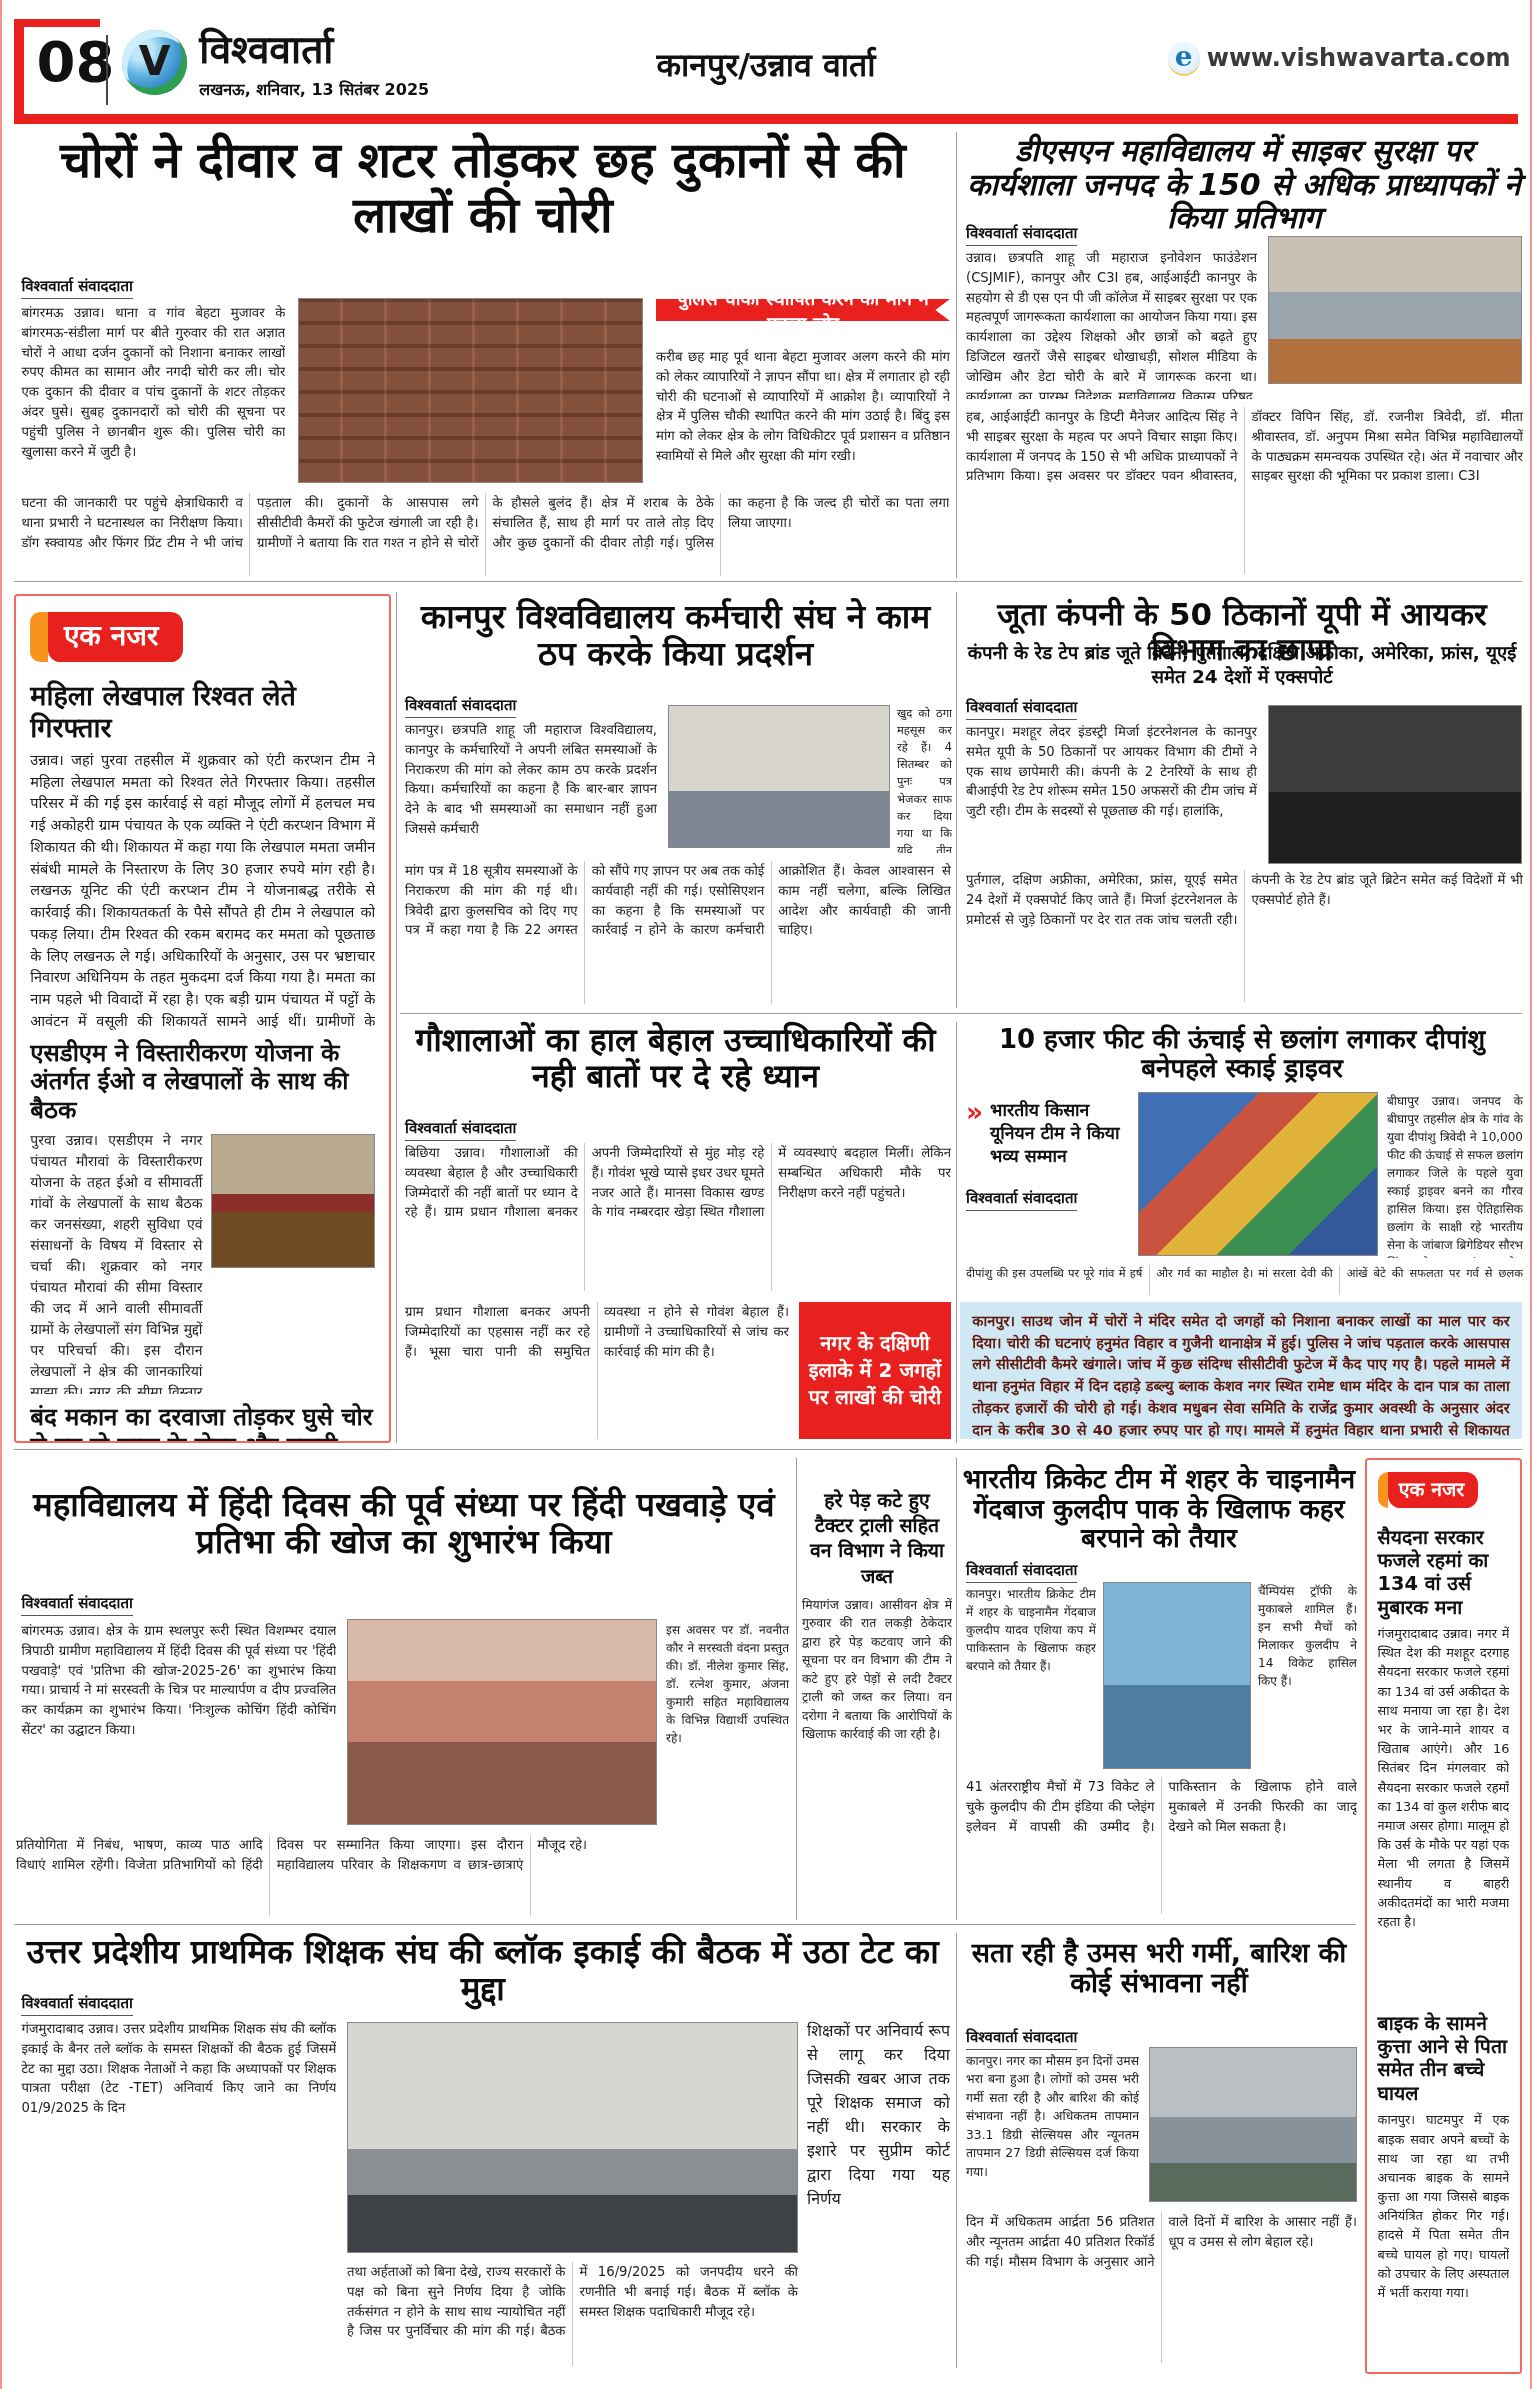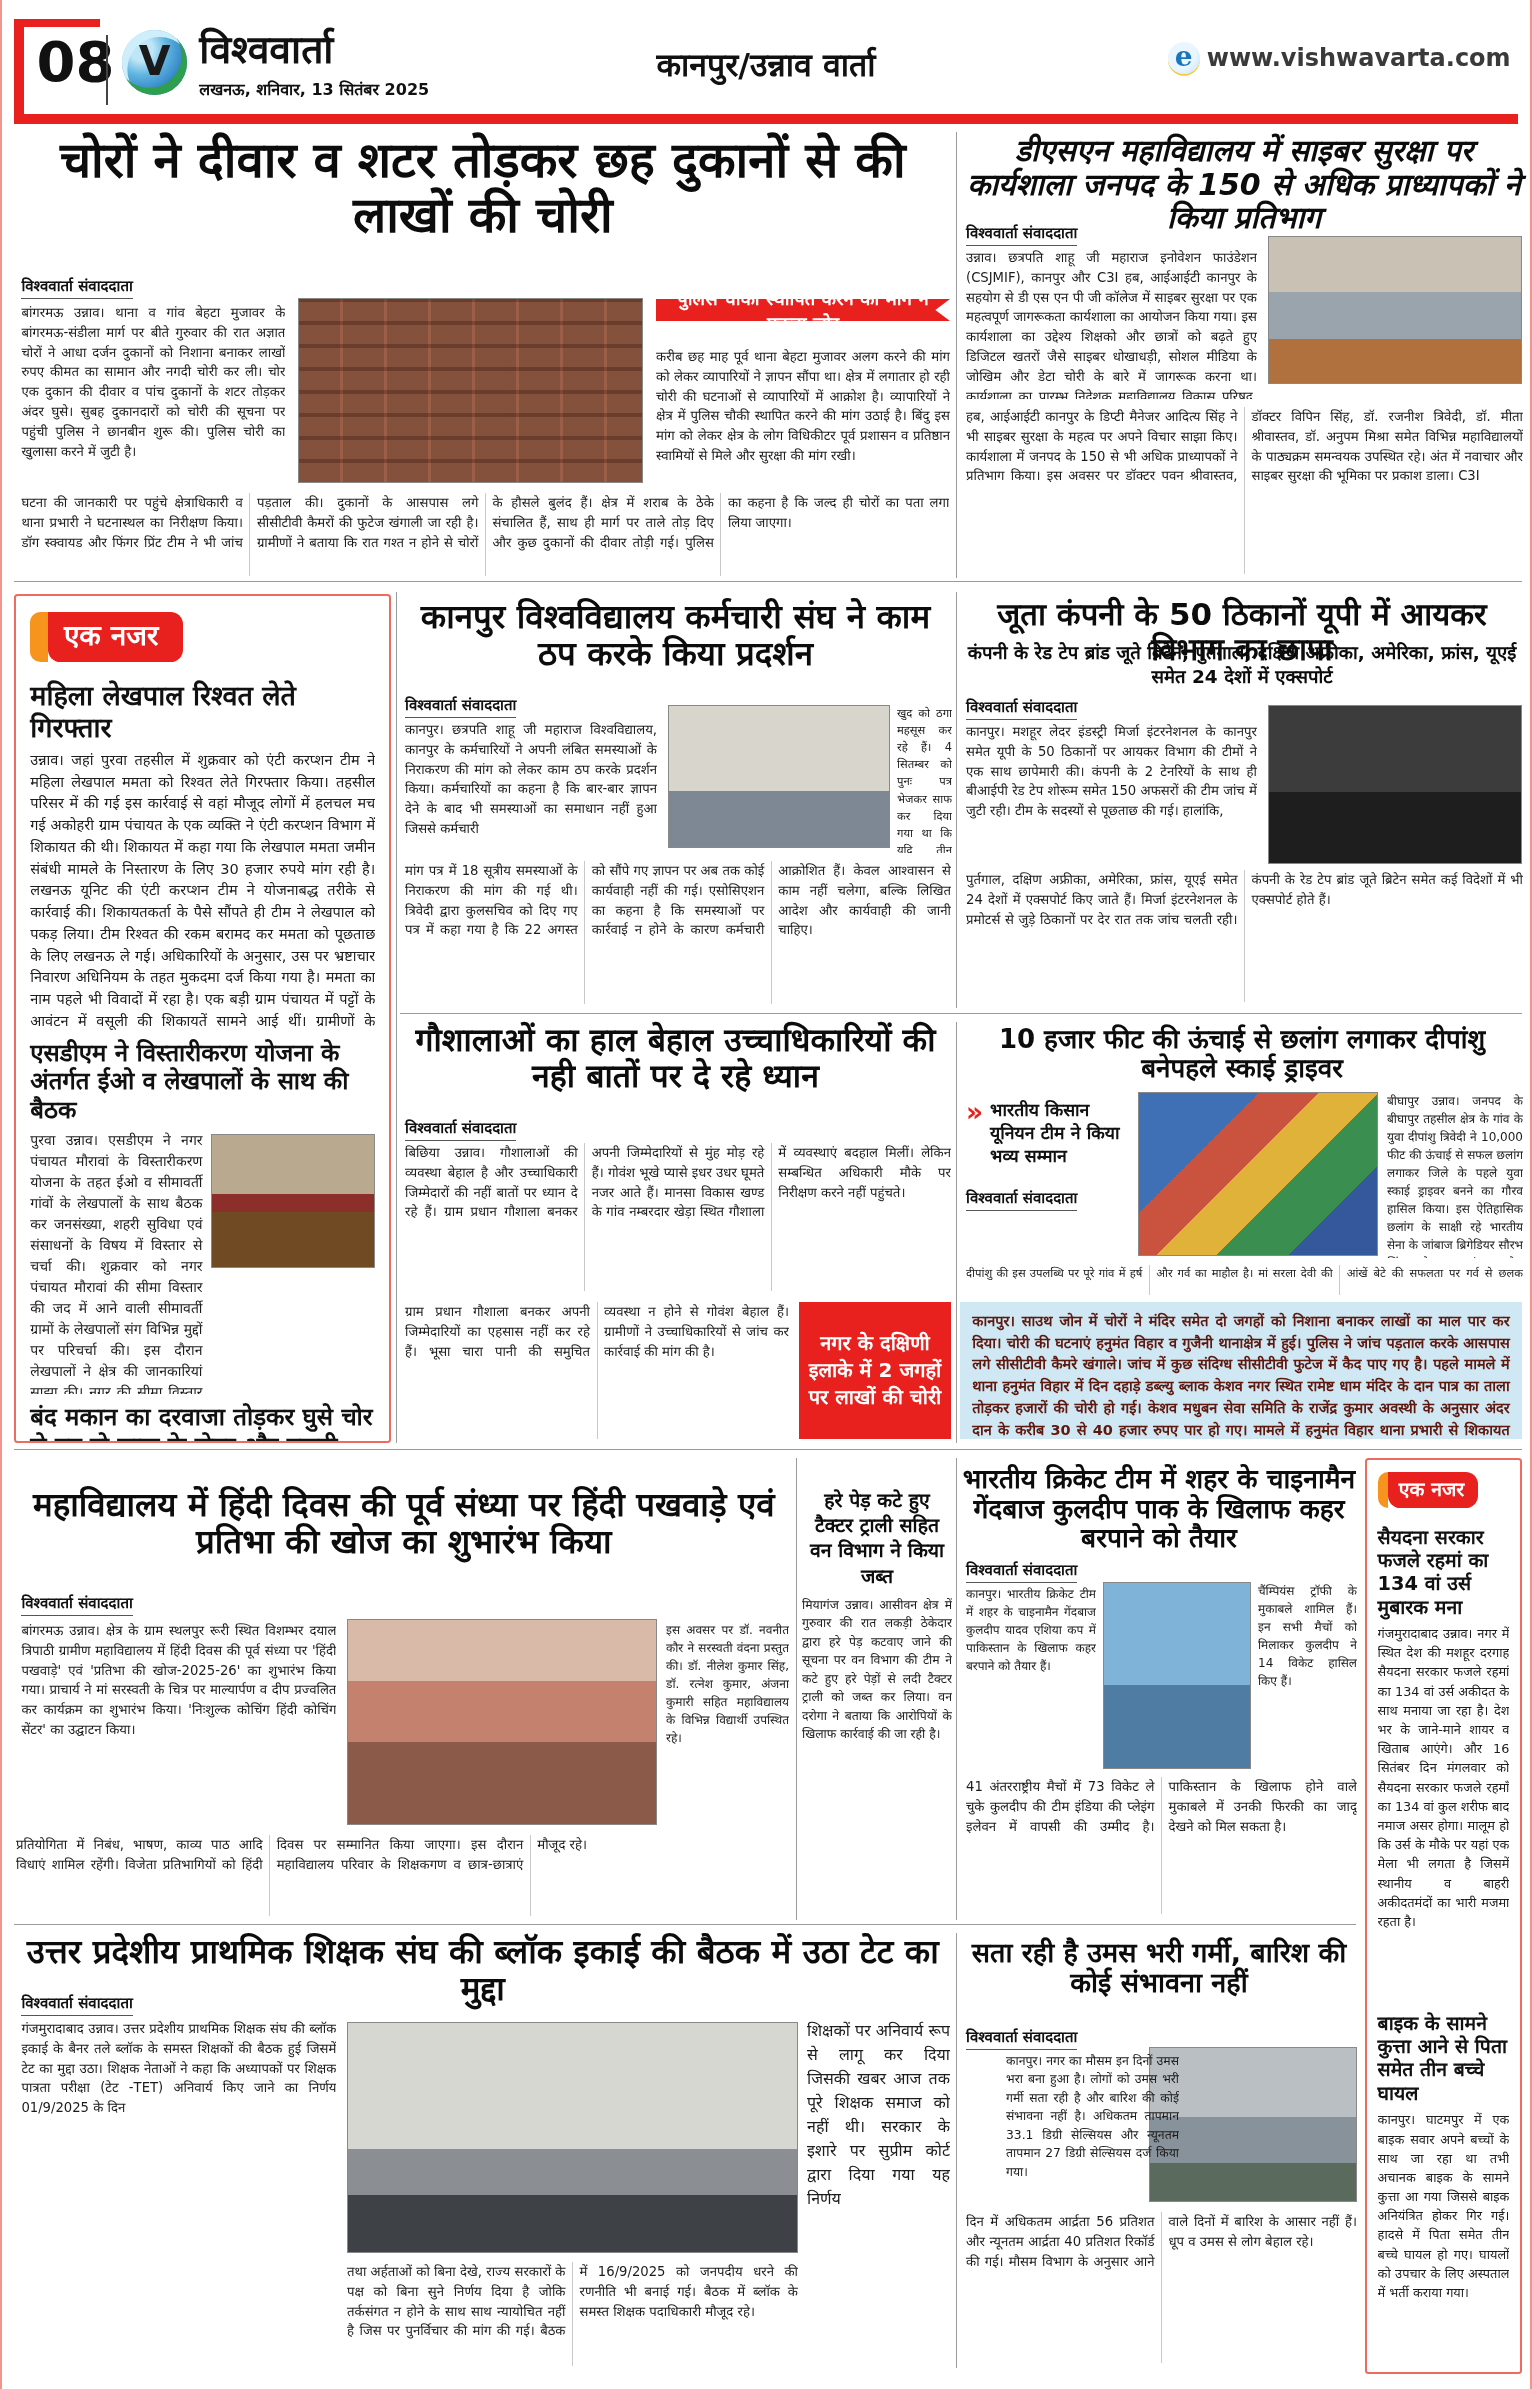--- a/index.html
+++ b/index.html
@@ -183,17 +183,17 @@
   <div class="abs" style="left:19.4px;top:1992px;"><span class="byline">विश्ववार्ता संवाददाता</span></div>
   <div class="abs photo" style="left:345px;top:2022px;width:451px;height:231px;background:linear-gradient(180deg,#d7d7d2 0 55%,#8b8f94 55% 75%,#3e4246 75% 100%);"></div>
   <div class="abs body" style="left:19.4px;top:2019px;width:315px;height:345px;">गंजमुरादाबाद उन्नाव। उत्तर प्रदेशीय प्राथमिक शिक्षक संघ की ब्लॉक इकाई के बैनर तले ब्लॉक के समस्त शिक्षकों की बैठक हुई जिसमें टेट का मुद्दा उठा। शिक्षक नेताओं ने कहा कि अध्यापकों पर शिक्षक पात्रता परीक्षा (टेट -TET) अनिवार्य किए जाने का निर्णय 01/9/2025 के दिन</div>
   <div class="abs body" style="left:805px;top:2019px;width:143px;height:345px;font-size:16px;">शिक्षकों पर अनिवार्य रूप से लागू कर दिया जिसकी खबर आज तक पूरे शिक्षक समाज को नहीं थी। सरकार के इशारे पर सुप्रीम कोर्ट द्वारा दिया गया यह निर्णय</div>
   <div class="abs body cols-2" style="left:345px;top:2262px;width:451px;height:104px;">तथा अर्हताओं को बिना देखे, राज्य सरकारों के पक्ष को बिना सुने निर्णय दिया है जोकि तर्कसंगत न होने के साथ साथ न्यायोचित नहीं है जिस पर पुनर्विचार की मांग की गई। बैठक में 16/9/2025 को जनपदीय धरने की रणनीति भी बनाई गई। बैठक में ब्लॉक के समस्त शिक्षक पदाधिकारी मौजूद रहे।</div>
 
   <div class="vline" style="left:954px;top:1933px;height:435px;"></div>
   <div class="abs headline" style="left:958px;top:1938px;width:398px;font-size:27px;">सता रही है उमस भरी गर्मी, बारिश की कोई संभावना नहीं</div>
   <div class="abs" style="left:964px;top:2026px;"><span class="byline">विश्ववार्ता संवाददाता</span></div>
   <div class="abs photo" style="left:1147px;top:2047px;width:208px;height:155px;background:linear-gradient(180deg,#b9bfc2 0 45%,#87929a 45% 75%,#5a6a5c 75% 100%);"></div>
-  <div class="abs body" style="left:964px;top:2052px;width:173px;height:151px;font-size:12.3px;margin-left:40px;">कानपुर। नगर का मौसम इन दिनों उमस भरा बना हुआ है। लोगों को उमस भरी गर्मी सता रही है और बारिश की कोई संभावना नहीं है। अधिकतम तापमान 33.1 डिग्री सेल्सियस और न्यूनतम तापमान 27 डिग्री सेल्सियस दर्ज किया गया।</div>
+  <div class="abs body" style="left:964px;top:2052px;width:173px;height:151px;font-size:12.3px;">कानपुर। नगर का मौसम इन दिनों उमस भरा बना हुआ है। लोगों को उमस भरी गर्मी सता रही है और बारिश की कोई संभावना नहीं है। अधिकतम तापमान 33.1 डिग्री सेल्सियस और न्यूनतम तापमान 27 डिग्री सेल्सियस दर्ज किया गया।</div>
   <div class="abs body cols-2" style="left:964px;top:2212px;width:391px;height:151px;">दिन में अधिकतम आर्द्रता 56 प्रतिशत और न्यूनतम आर्द्रता 40 प्रतिशत रिकॉर्ड की गई। मौसम विभाग के अनुसार आने वाले दिनों में बारिश के आसार नहीं हैं। धूप व उमस से लोग बेहाल रहे।</div>
 
 </div>
 
 
 </body></html>

